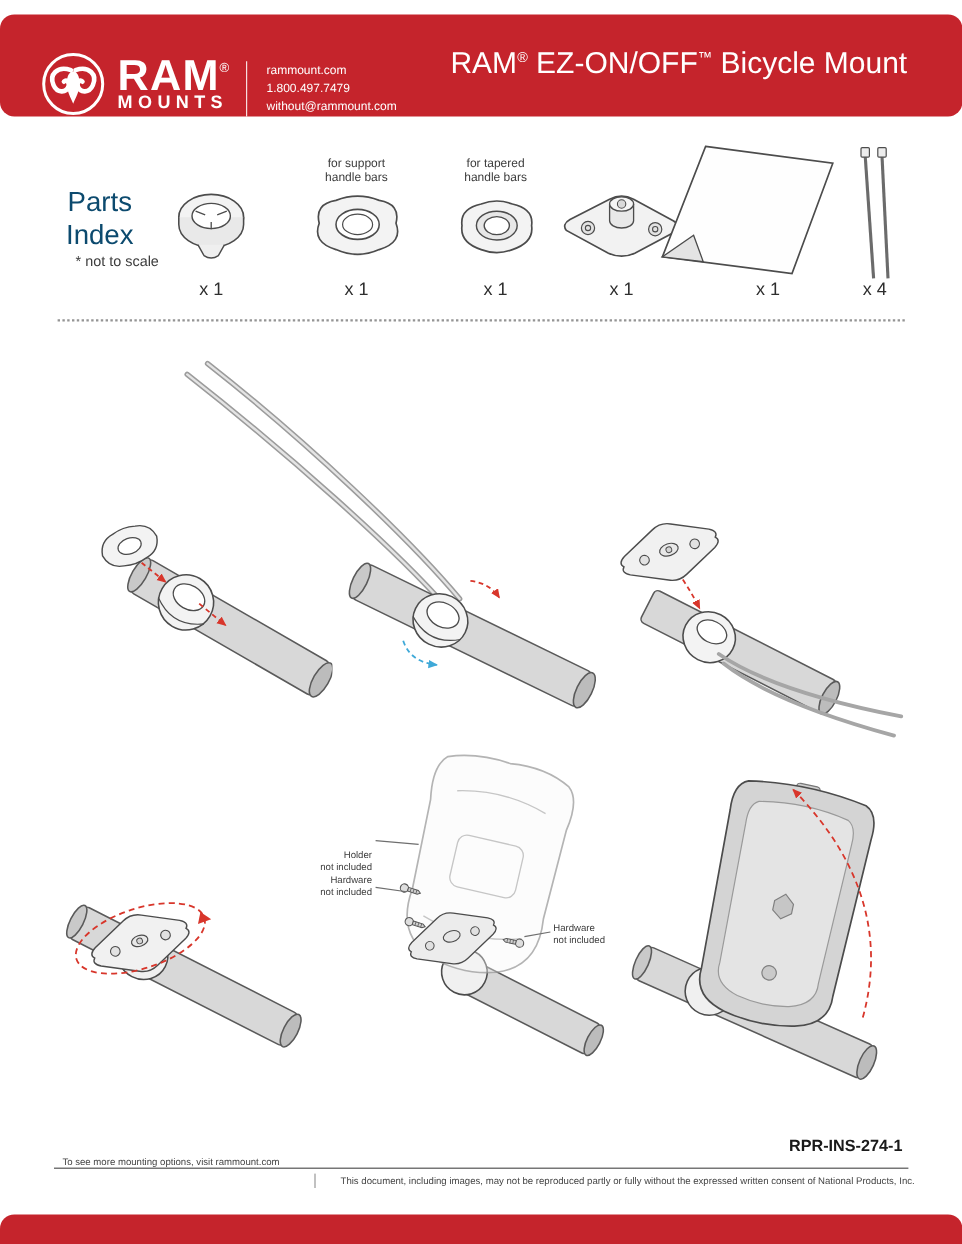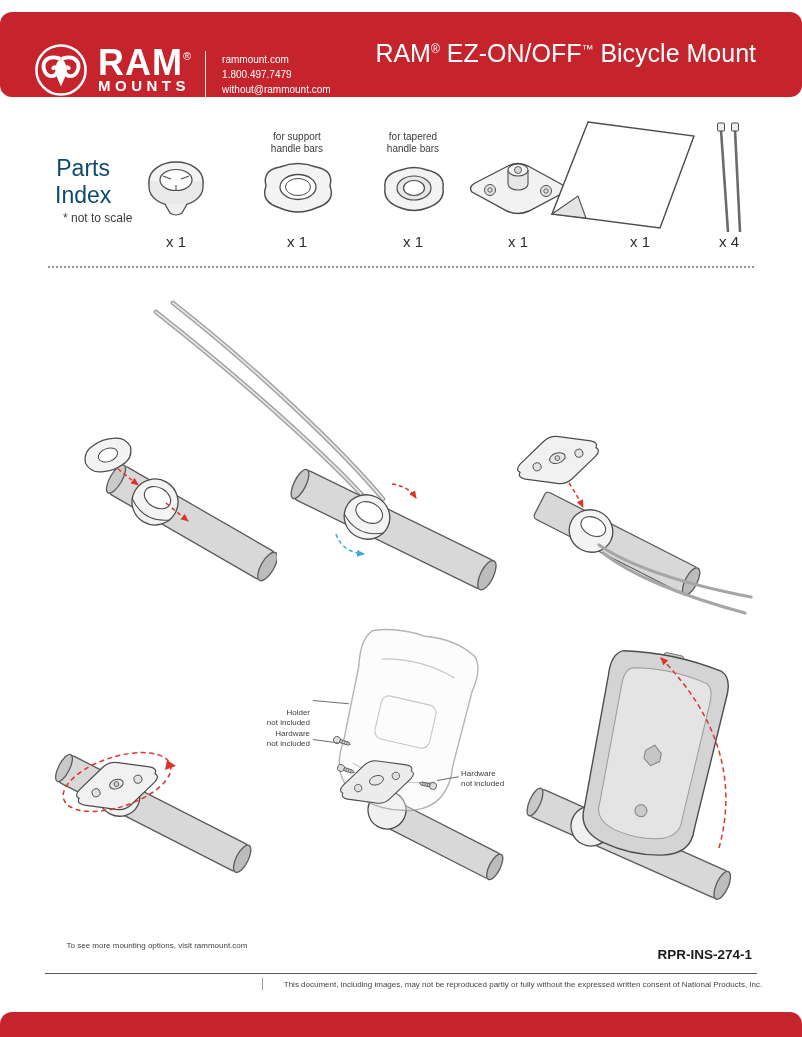--- a/index.html
+++ b/index.html
@@ -34,21 +34,21 @@
   .dotted-rule { position:absolute; left:48px; top:266px; width:706px; border-top:2px dotted #949494; }
 
   
   .fig { position:absolute; }
   .fig-label { position:absolute; font-size:8px; line-height:9.5px; color:#3c3c3c; }
   .leader { position:absolute; border-top:1px solid #6e6e6e; transform-origin:left center; }
 
   
   .doc-code { position:absolute; right:50px; top:947px; font-size:13.5px; font-weight:bold; color:#1a1a1a; }
   .footer-rule { position:absolute; left:45px; top:973px; width:712px; border-top:1.3px solid #555; }
-  .footer-left { position:absolute; left:52px; top:941px; width:210px; font-size:8px; color:#444; text-align:center; }
+  .footer-left { position:absolute; left:52px; top:964px; width:210px; font-size:8px; color:#444; text-align:left; }
   .footer-divider { position:absolute; left:262px; top:978px; height:12px; border-left:1px solid #999; }
   .footer-right { position:absolute; left:279px; top:980px; width:488px; font-size:8px; color:#444; text-align:center; white-space:nowrap; }
   .footband { position:absolute; left:0; top:1012px; width:802px; height:25px; background:#c5242c; border-radius:12px 12px 0 0; }
 </style>
 </head>
 <body>
 
 <svg width="0" height="0" style="position:absolute">
   <defs>
     <marker id="mRed" markerWidth="9" markerHeight="8" refX="7" refY="3.5" orient="auto" markerUnits="userSpaceOnUse">

